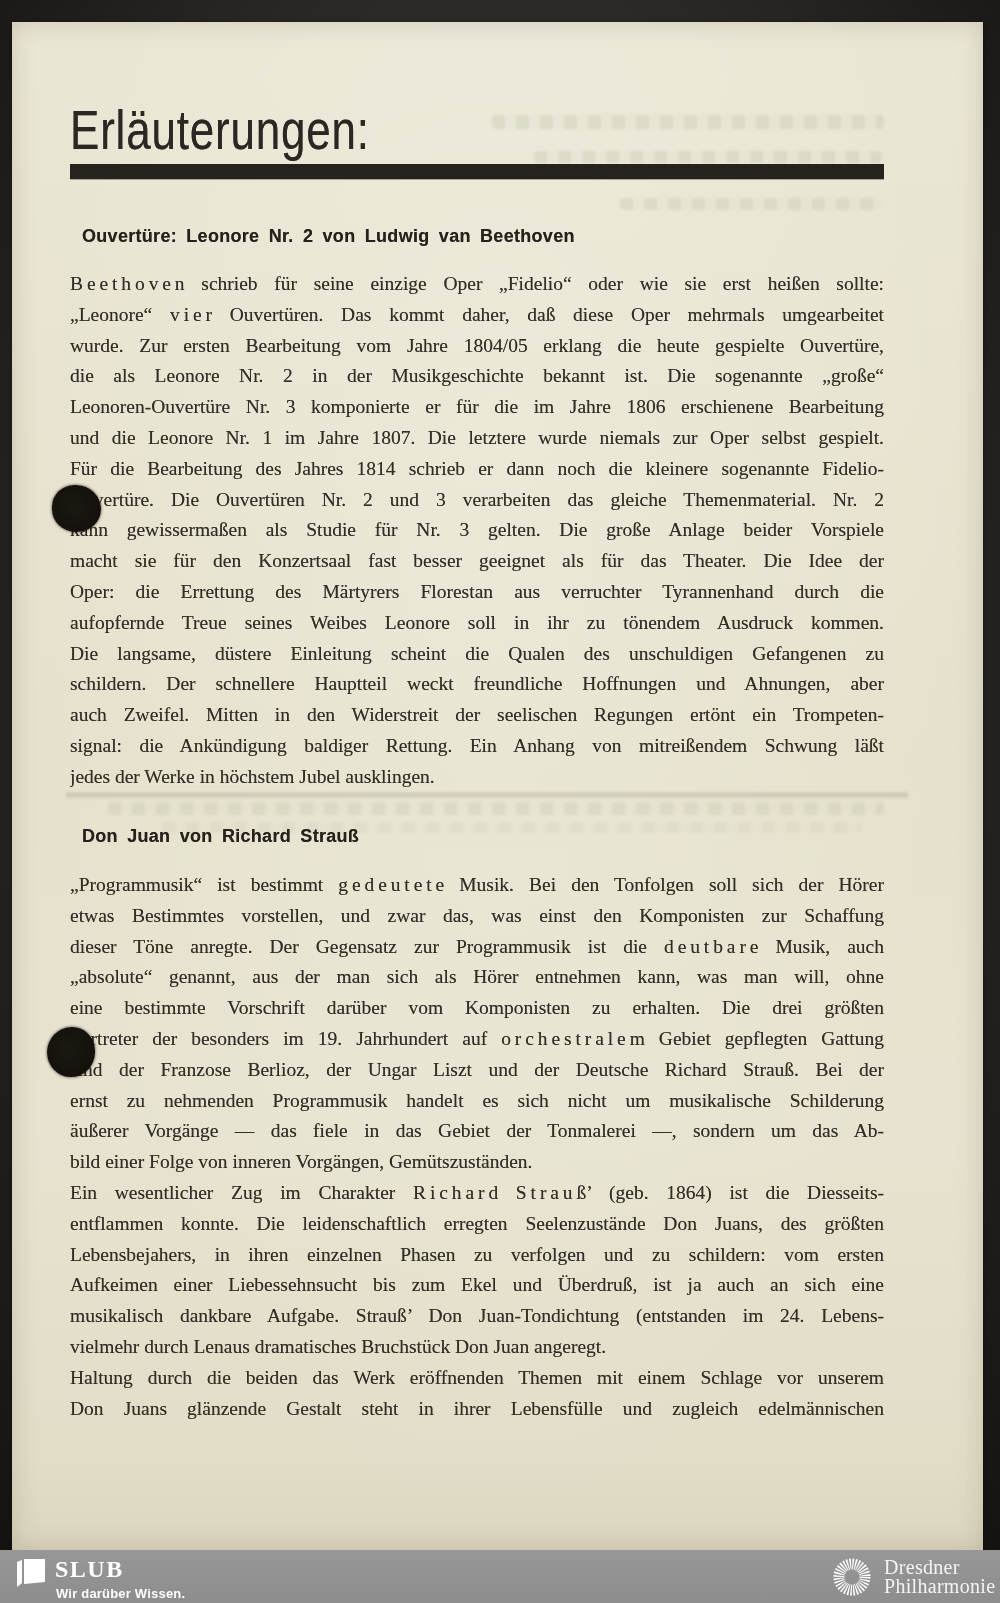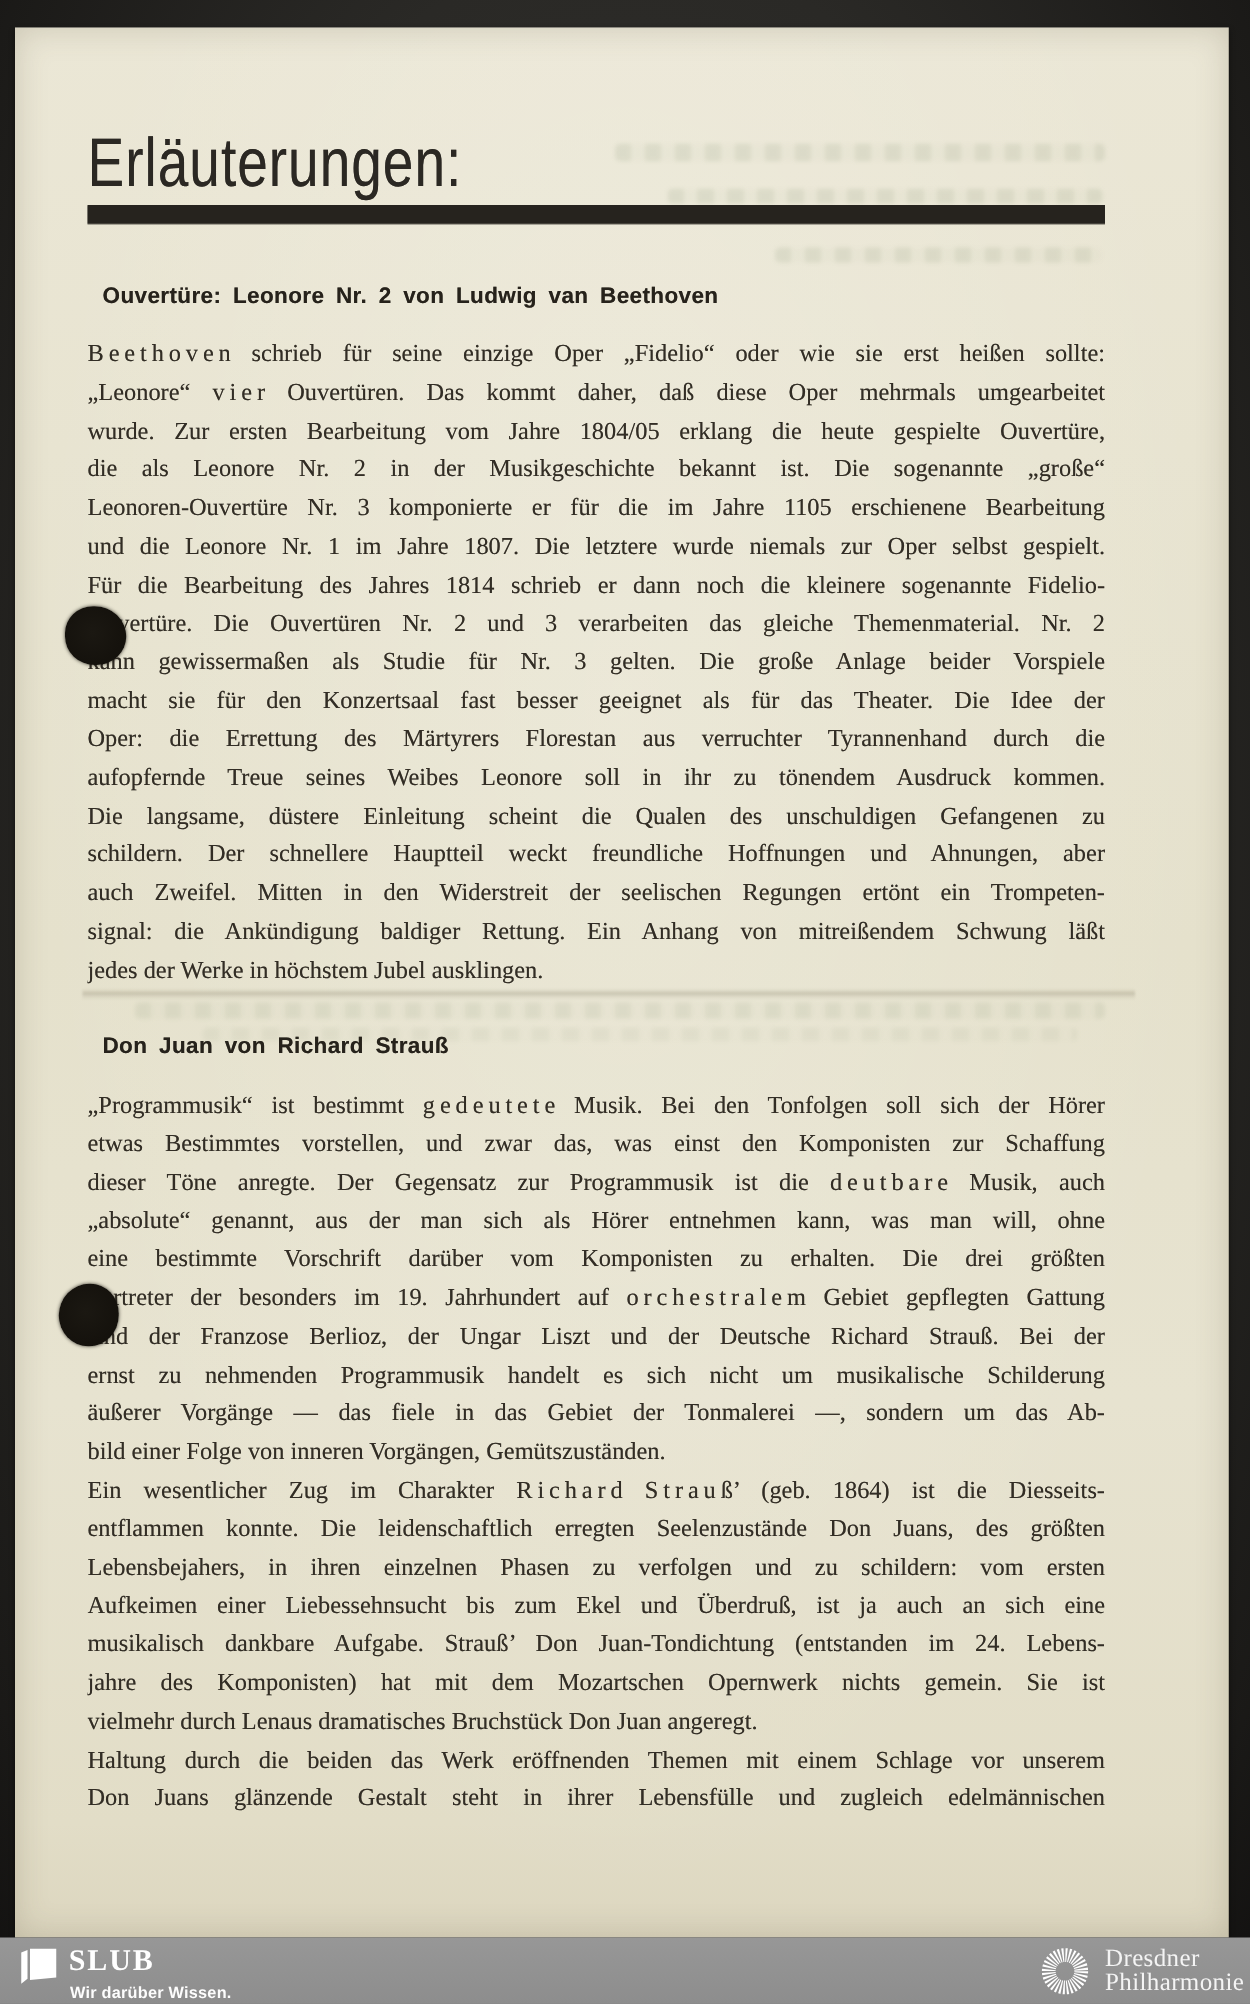--- a/index.html
+++ b/index.html
@@ -78,21 +78,21 @@
 
     <div class="h1">Erläuterungen:</div>
     <div class="rule"></div>
 
     <div class="sec-heading h-a">Ouvertüre: Leonore Nr. 2 von Ludwig van Beethoven</div>
     <div class="body body-a">
         <div class="line">B e e t h o v e n schrieb für seine einzige Oper „Fidelio“ oder wie sie erst heißen sollte:</div>
         <div class="line">„Leonore“ v i e r Ouvertüren. Das kommt daher, daß diese Oper mehrmals umgearbeitet</div>
         <div class="line">wurde. Zur ersten Bearbeitung vom Jahre 1804/05 erklang die heute gespielte Ouvertüre,</div>
         <div class="line">die als Leonore Nr. 2 in der Musikgeschichte bekannt ist. Die sogenannte „große“</div>
-        <div class="line">Leonoren-Ouvertüre Nr. 3 komponierte er für die im Jahre 1105 erschienene Bearbeitung</div>
+        <div class="line">Leonoren-Ouvertüre Nr. 3 komponierte er für die im Jahre 1806 erschienene Bearbeitung</div>
         <div class="line">und die Leonore Nr. 1 im Jahre 1807. Die letztere wurde niemals zur Oper selbst gespielt.</div>
         <div class="line">Für die Bearbeitung des Jahres 1814 schrieb er dann noch die kleinere sogenannte Fidelio-</div>
         <div class="line">Ouvertüre. Die Ouvertüren Nr. 2 und 3 verarbeiten das gleiche Themenmaterial. Nr. 2</div>
         <div class="line">kann gewissermaßen als Studie für Nr. 3 gelten. Die große Anlage beider Vorspiele</div>
         <div class="line">macht sie für den Konzertsaal fast besser geeignet als für das Theater. Die Idee der</div>
         <div class="line">Oper: die Errettung des Märtyrers Florestan aus verruchter Tyrannenhand durch die</div>
         <div class="line">aufopfernde Treue seines Weibes Leonore soll in ihr zu tönendem Ausdruck kommen.</div>
         <div class="line">Die langsame, düstere Einleitung scheint die Qualen des unschuldigen Gefangenen zu</div>
         <div class="line">schildern. Der schnellere Hauptteil weckt freundliche Hoffnungen und Ahnungen, aber</div>
         <div class="line">auch Zweifel. Mitten in den Widerstreit der seelischen Regungen ertönt ein Trompeten-</div>
@@ -110,21 +110,20 @@
         <div class="line">Vertreter der besonders im 19. Jahrhundert auf o r c h e s t r a l e m Gebiet gepflegten Gattung</div>
         <div class="line">sind der Franzose Berlioz, der Ungar Liszt und der Deutsche Richard Strauß. Bei der</div>
         <div class="line">ernst zu nehmenden Programmusik handelt es sich nicht um musikalische Schilderung</div>
         <div class="line">äußerer Vorgänge — das fiele in das Gebiet der Tonmalerei —, sondern um das Ab-</div>
         <div class="line flush">bild einer Folge von inneren Vorgängen, Gemütszuständen.</div>
         <div class="line">Ein wesentlicher Zug im Charakter R i c h a r d S t r a u ß’ (geb. 1864) ist die Diesseits-</div>
         <div class="line">entflammen konnte. Die leidenschaftlich erregten Seelenzustände Don Juans, des größten</div>
         <div class="line">Lebensbejahers, in ihren einzelnen Phasen zu verfolgen und zu schildern: vom ersten</div>
         <div class="line">Aufkeimen einer Liebessehnsucht bis zum Ekel und Überdruß, ist ja auch an sich eine</div>
         <div class="line">musikalisch dankbare Aufgabe. Strauß’ Don Juan-Tondichtung (entstanden im 24. Lebens-</div>
-        <div class="line">jahre des Komponisten) hat mit dem Mozartschen Opernwerk nichts gemein. Sie ist</div>
         <div class="line flush">vielmehr durch Lenaus dramatisches Bruchstück Don Juan angeregt.</div>
         <div class="line">Haltung durch die beiden das Werk eröffnenden Themen mit einem Schlage vor unserem</div>
         <div class="line">Don Juans glänzende Gestalt steht in ihrer Lebensfülle und zugleich edelmännischen</div>
       </div>
   </div>
 
   <div class="hole hole1"></div>
   <div class="hole hole2"></div>
 
   <div class="footer">

